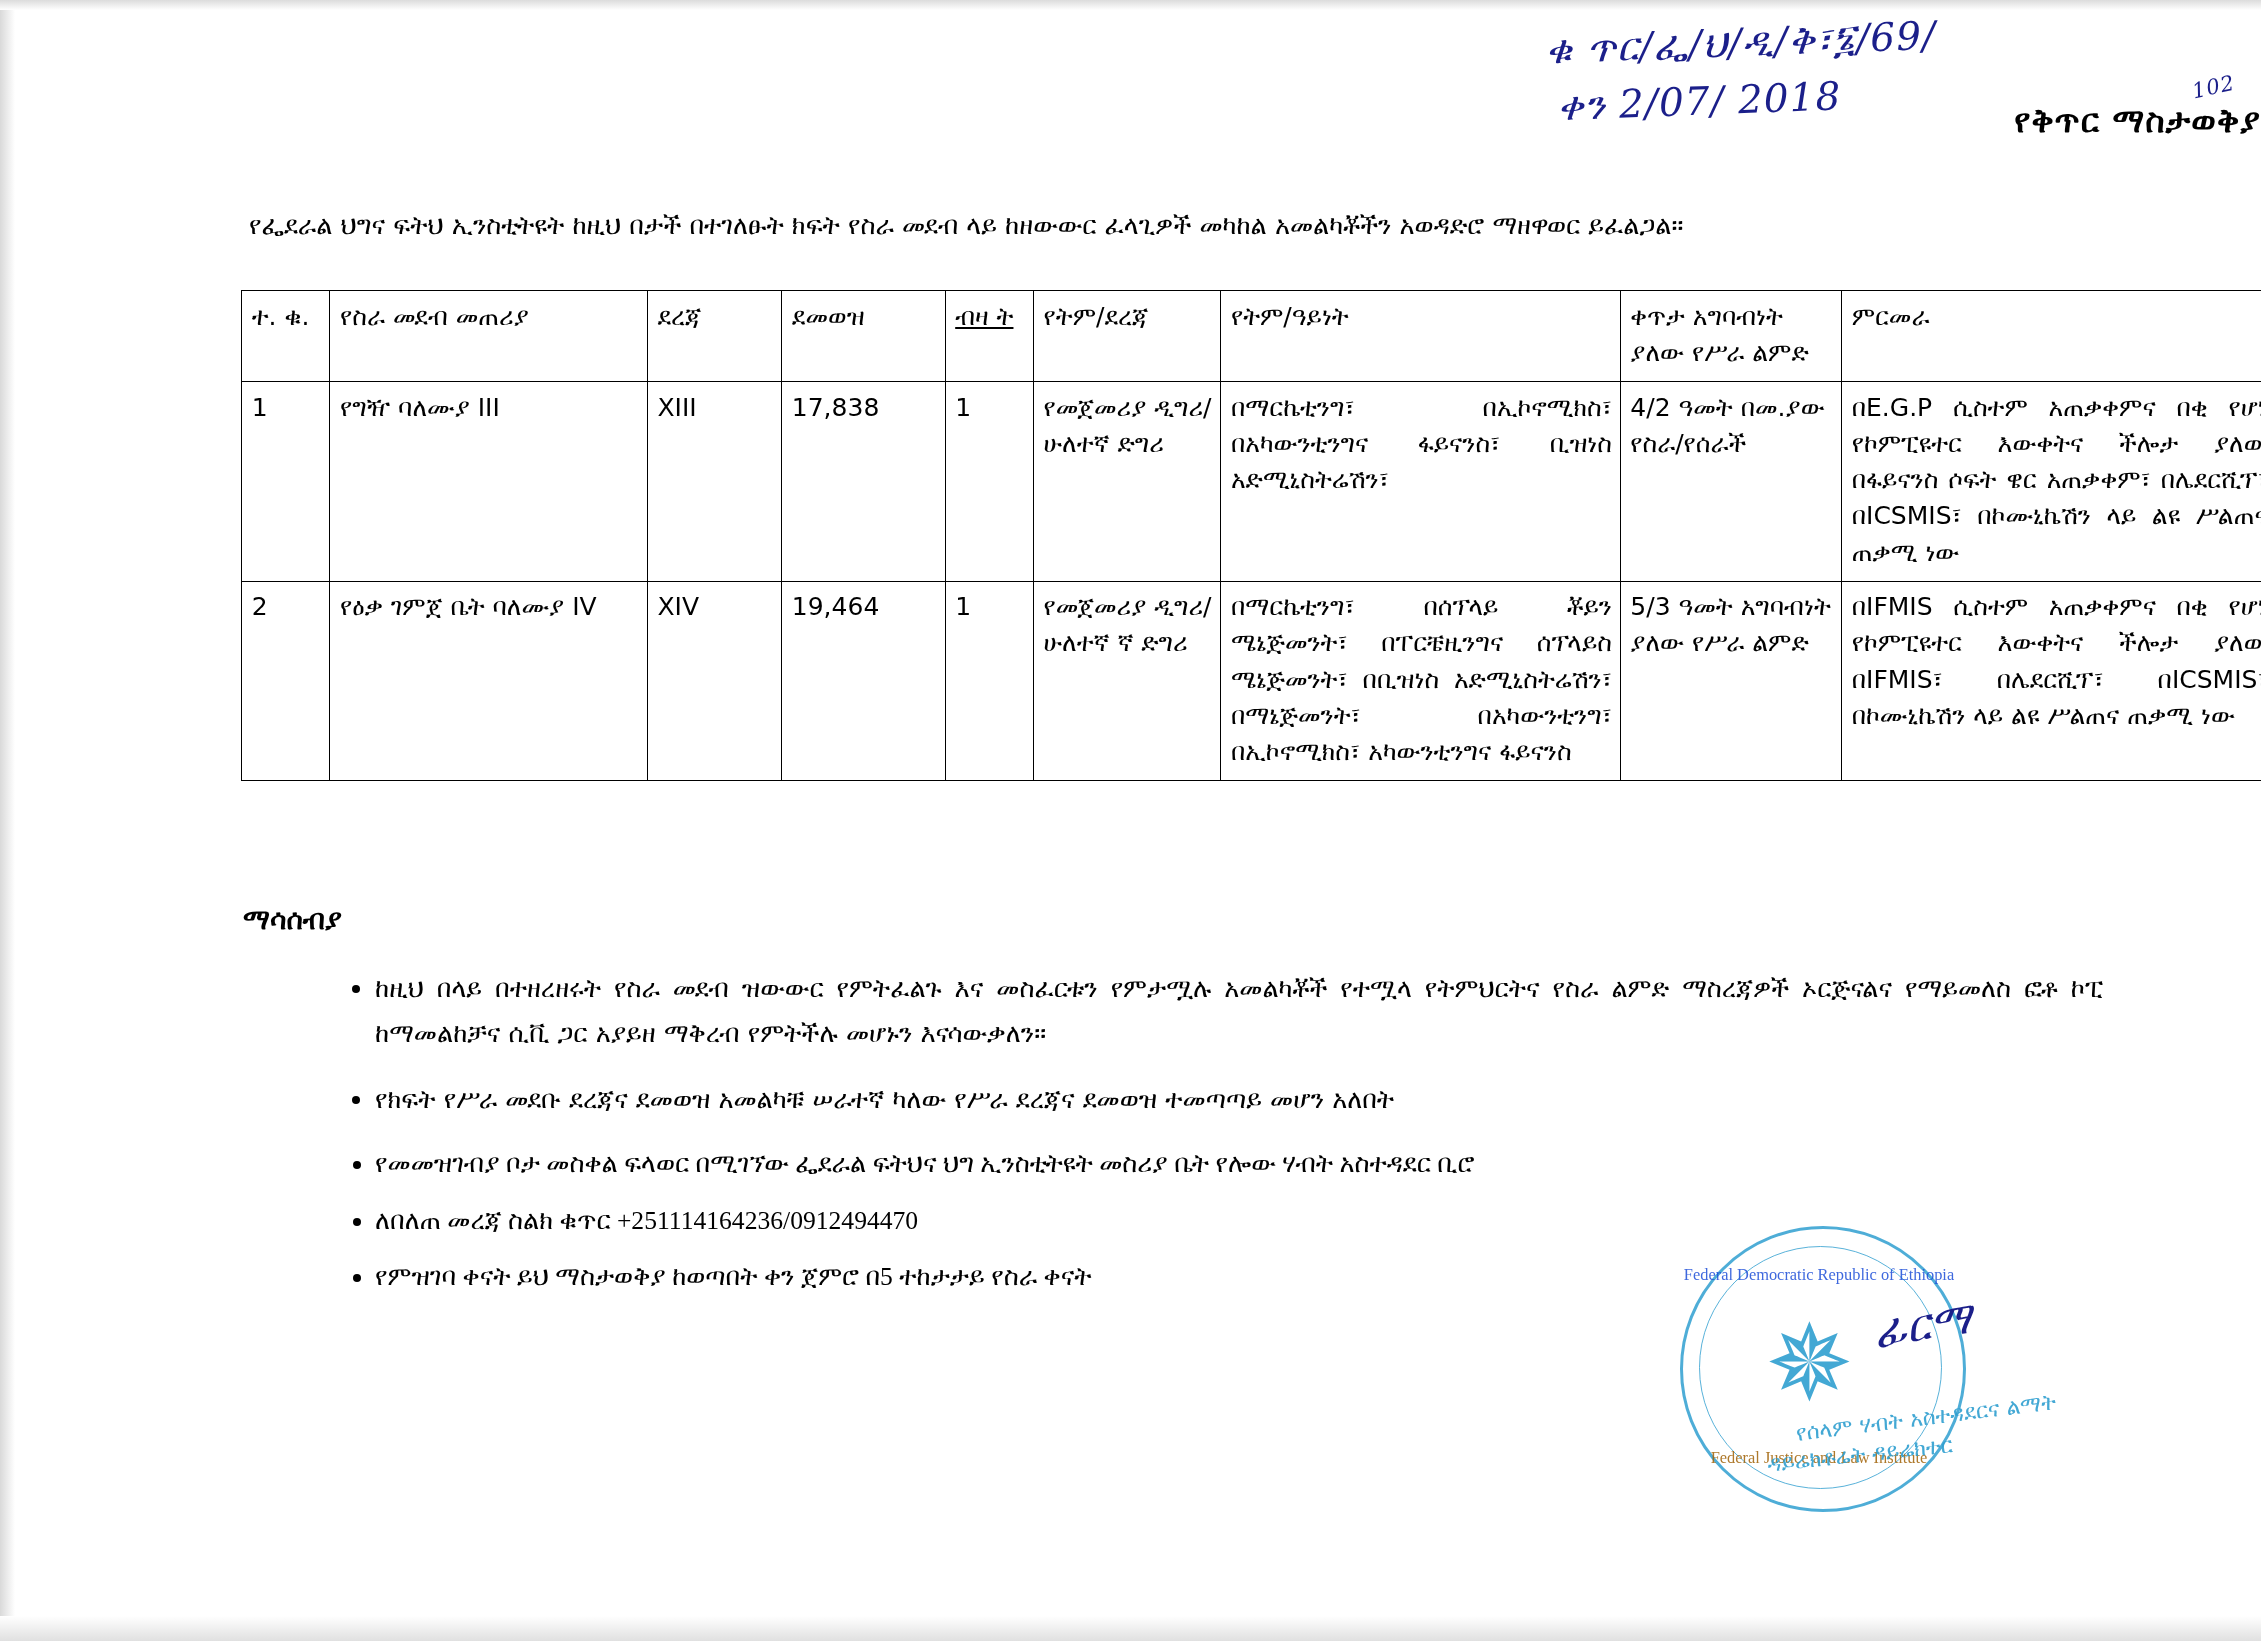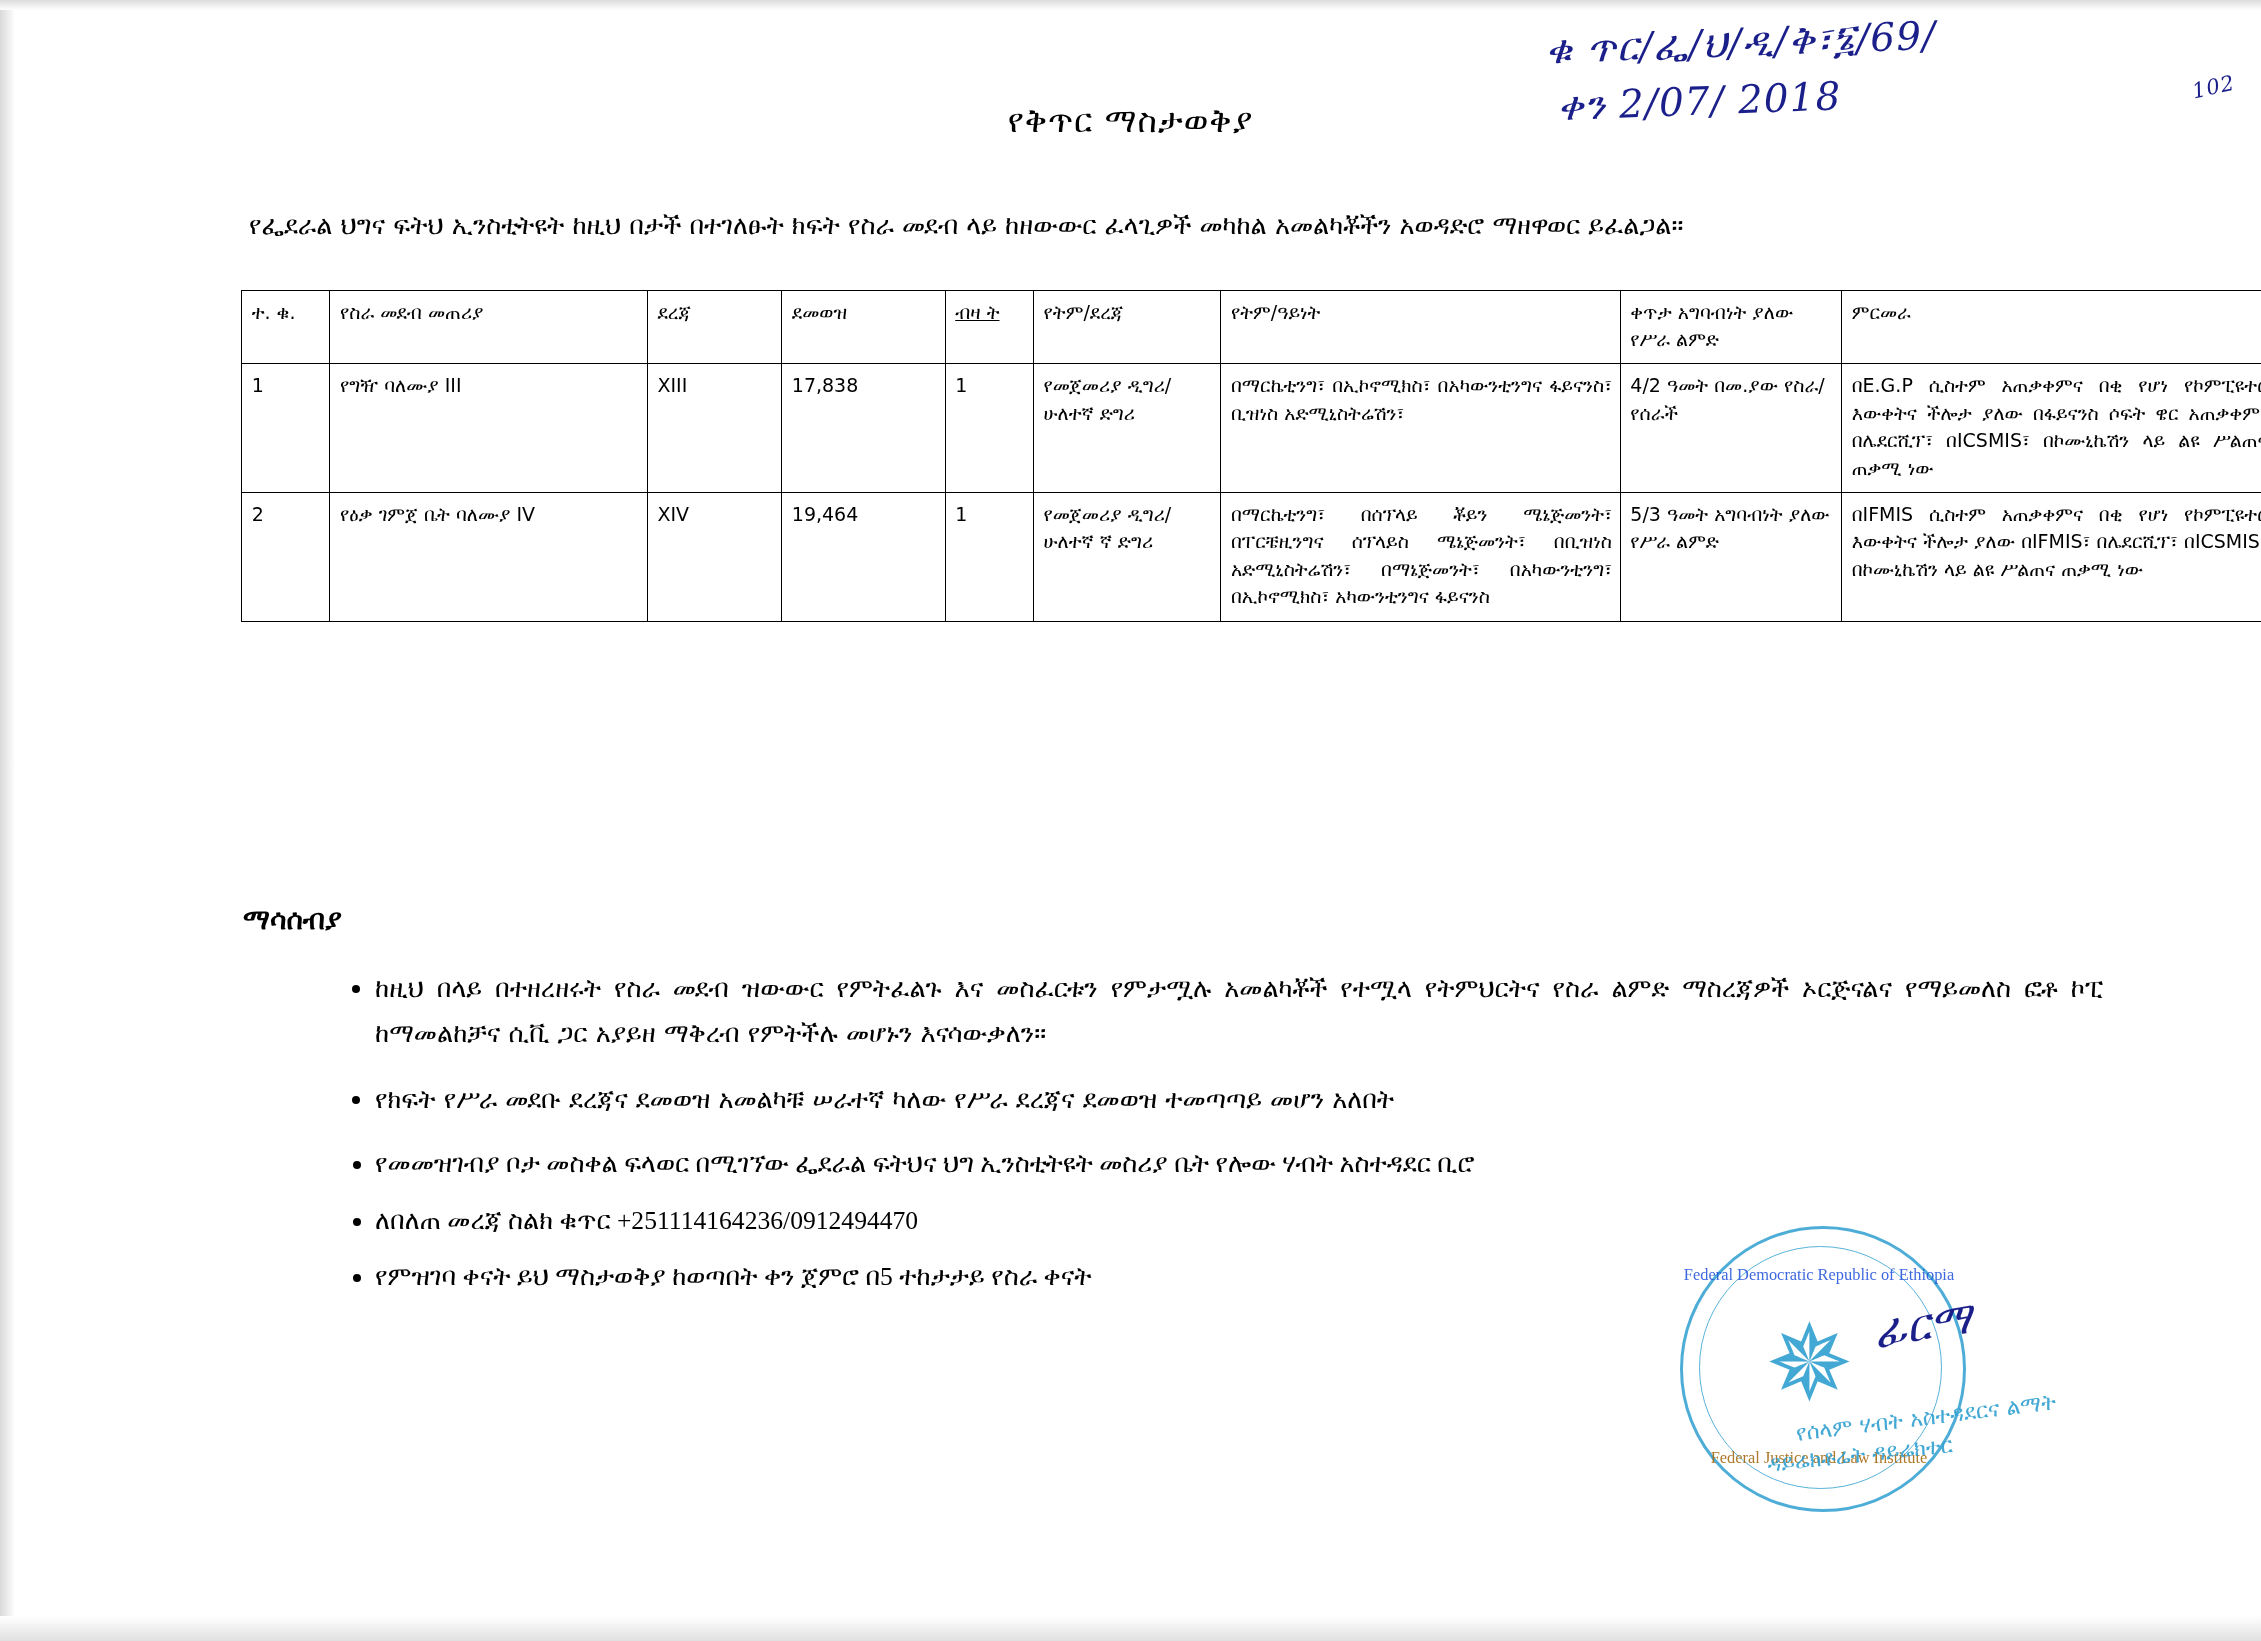--- a/index.html
+++ b/index.html
@@ -52,23 +52,23 @@
     top: 75px;
     font-size: 21px;
     transform: rotate(-10deg);
   }
 
   .doc-title {
     position: absolute;
     top: 101px;
     left: 0;
     width: 100%;
-    text-align: center;
+    text-align: right;
     font-size: 33px;
-    font-weight: normal;
+    font-weight: bold;
     letter-spacing: 1px;
   }
 
   .intro {
     position: absolute;
     left: 249px;
     top: 203px;
     width: 1796px;
     font-size: 25.6px;
     line-height: 1.75;
@@ -80,21 +80,21 @@
     left: 241px;
     top: 290px;
     width: 1868px;
     border-collapse: collapse;
     table-layout: fixed;
   }
   table.main th, table.main td {
     border: 1.9px solid #000;
     vertical-align: top;
     padding: 7.7px 7.7px 9.7px 9.7px;
-    font-size: 19px;
+    font-size: 25px;
     line-height: 1.45;
   }
   table.main th {
     font-weight: normal;
     text-align: left;
   }
   .c-no    { width: 70px; }
   .c-pos   { width: 299px; }
   .c-grade { width: 116px; }
   .c-sal   { width: 145px; }

